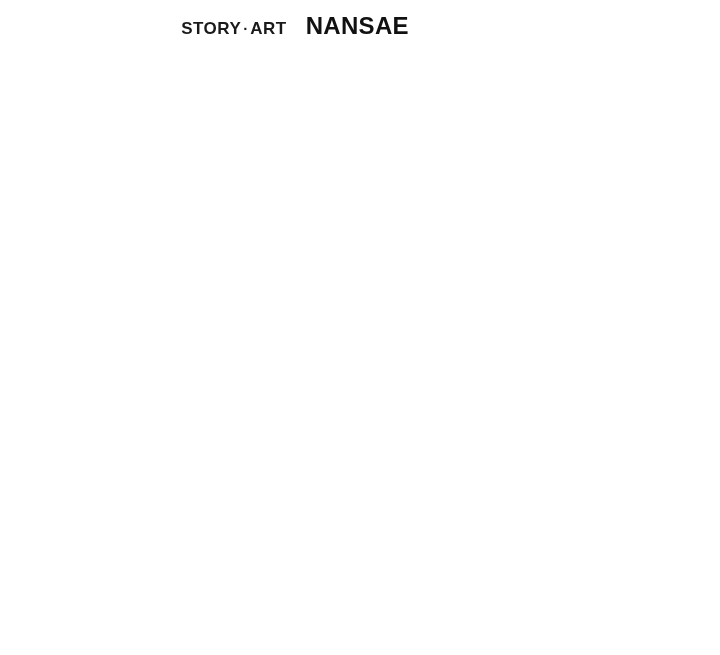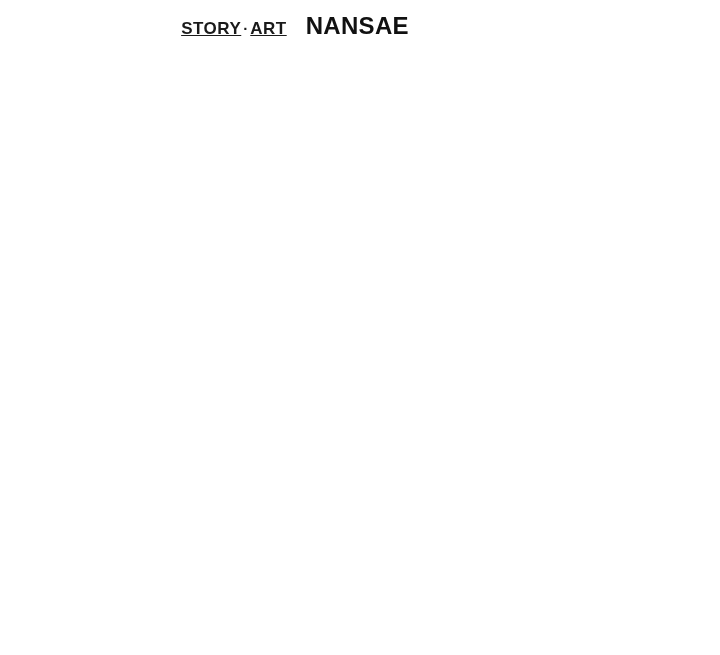--- a/index.html
+++ b/index.html
@@ -29,21 +29,20 @@
     box-sizing: border-box;
     white-space: nowrap;
   }
   .credit-role {
     font-family: "Liberation Sans", sans-serif;
     font-size: 17px;
     font-weight: bold;
     letter-spacing: 0.5px;
     color: #1a1a1a;
     vertical-align: baseline;
-    text-decoration: underline;
   }
   .credit-sep {
     font-family: "Liberation Sans", sans-serif;
     font-size: 15px;
     font-weight: bold;
     color: #1a1a1a;
     padding: 0 2px;
     vertical-align: baseline;
   }
   .credit-name {

